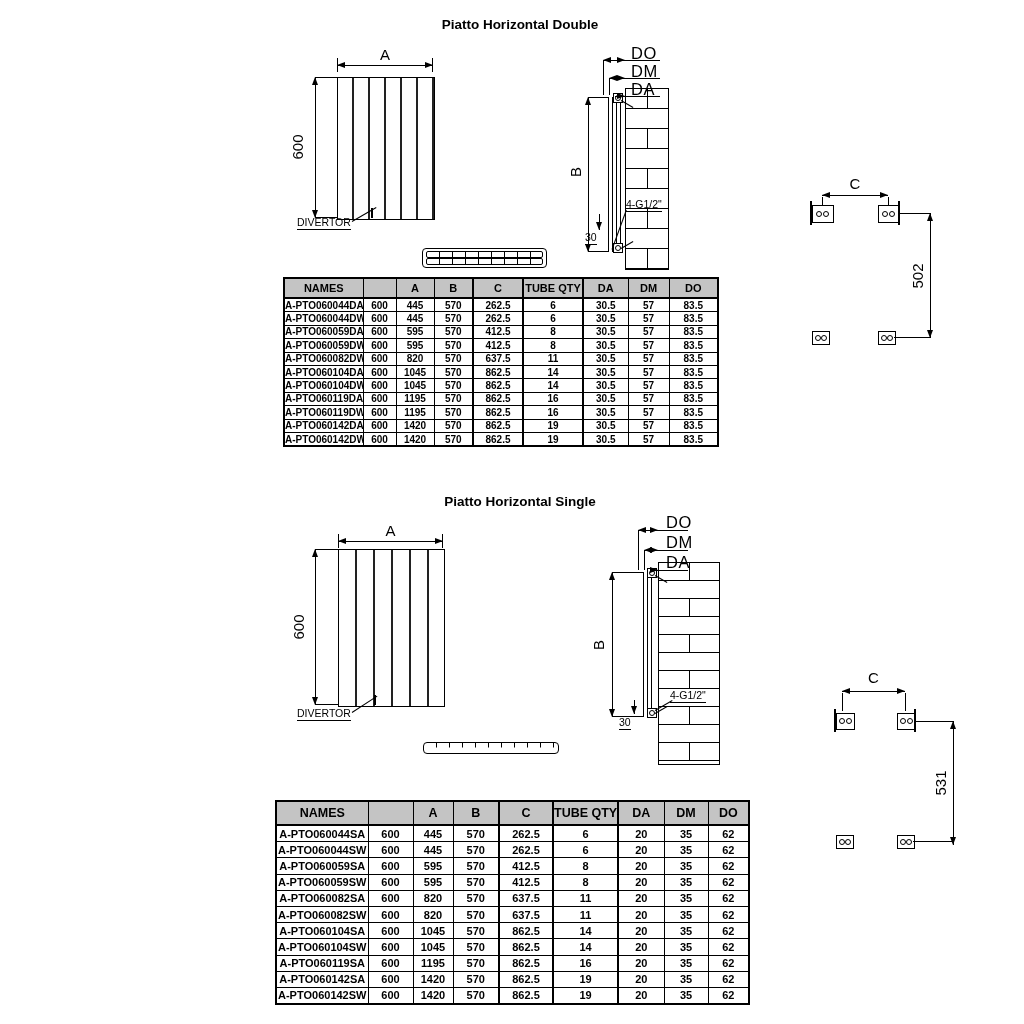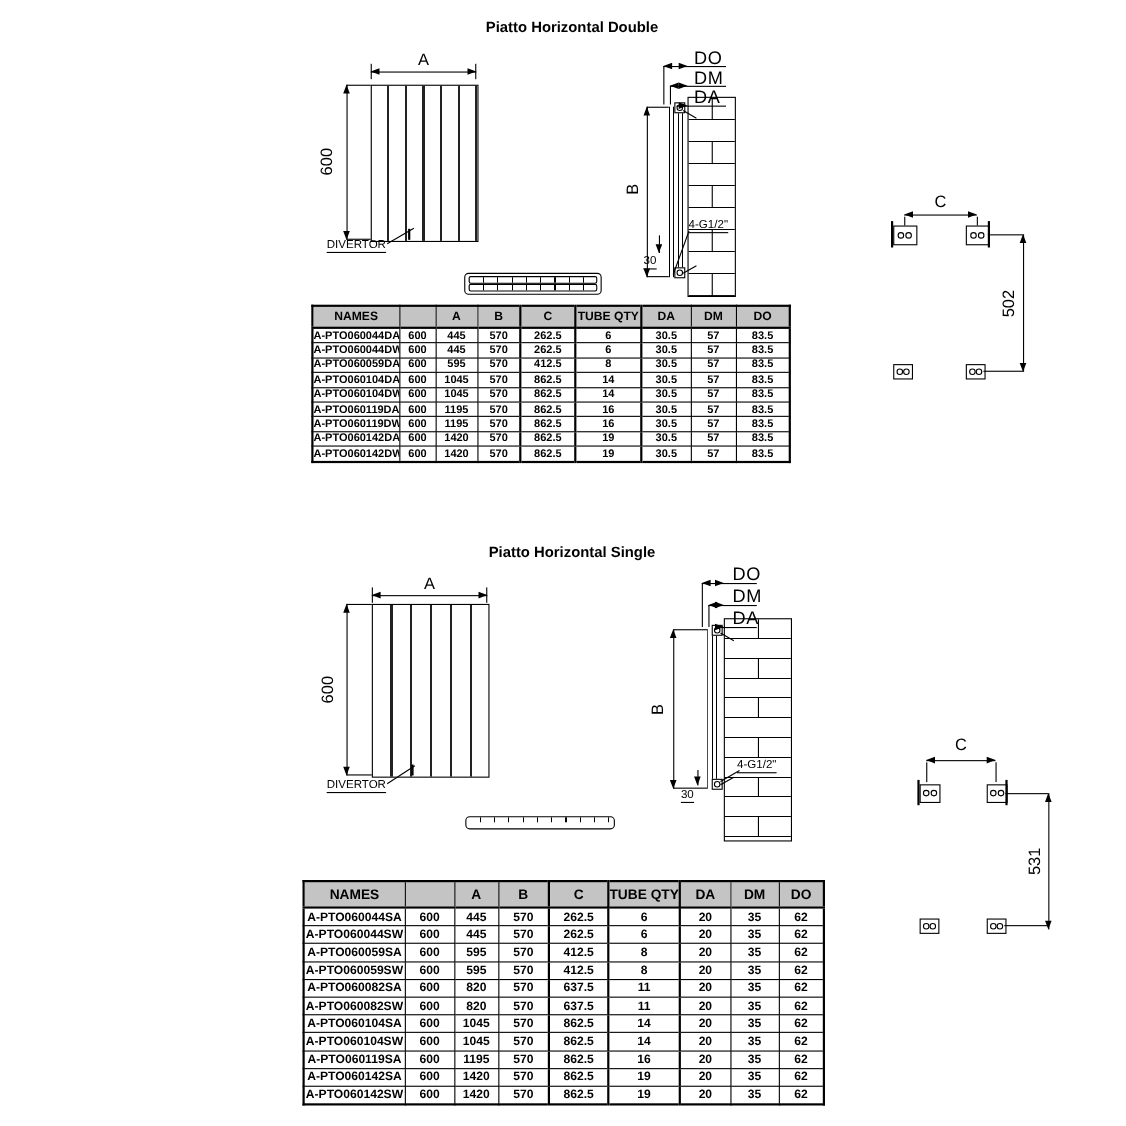--- a/index.html
+++ b/index.html
@@ -200,20 +200,42 @@
             <td>600</td>
             <td>595</td>
             <td>570</td>
             <td>412.5</td>
             <td>8</td>
             <td>30.5</td>
             <td>57</td>
             <td>83.5</td>
           </tr>
           <tr>
+            <td>A-PTO060059DW</td>
+            <td>600</td>
+            <td>595</td>
+            <td>570</td>
+            <td>412.5</td>
+            <td>8</td>
+            <td>30.5</td>
+            <td>57</td>
+            <td>83.5</td>
+          </tr>
+          <tr>
+            <td>A-PTO060082DW</td>
+            <td>600</td>
+            <td>820</td>
+            <td>570</td>
+            <td>637.5</td>
+            <td>11</td>
+            <td>30.5</td>
+            <td>57</td>
+            <td>83.5</td>
+          </tr>
+          <tr>
             <td>A-PTO060104DA</td>
             <td>600</td>
             <td>1045</td>
             <td>570</td>
             <td>862.5</td>
             <td>14</td>
             <td>30.5</td>
             <td>57</td>
             <td>83.5</td>
           </tr>

